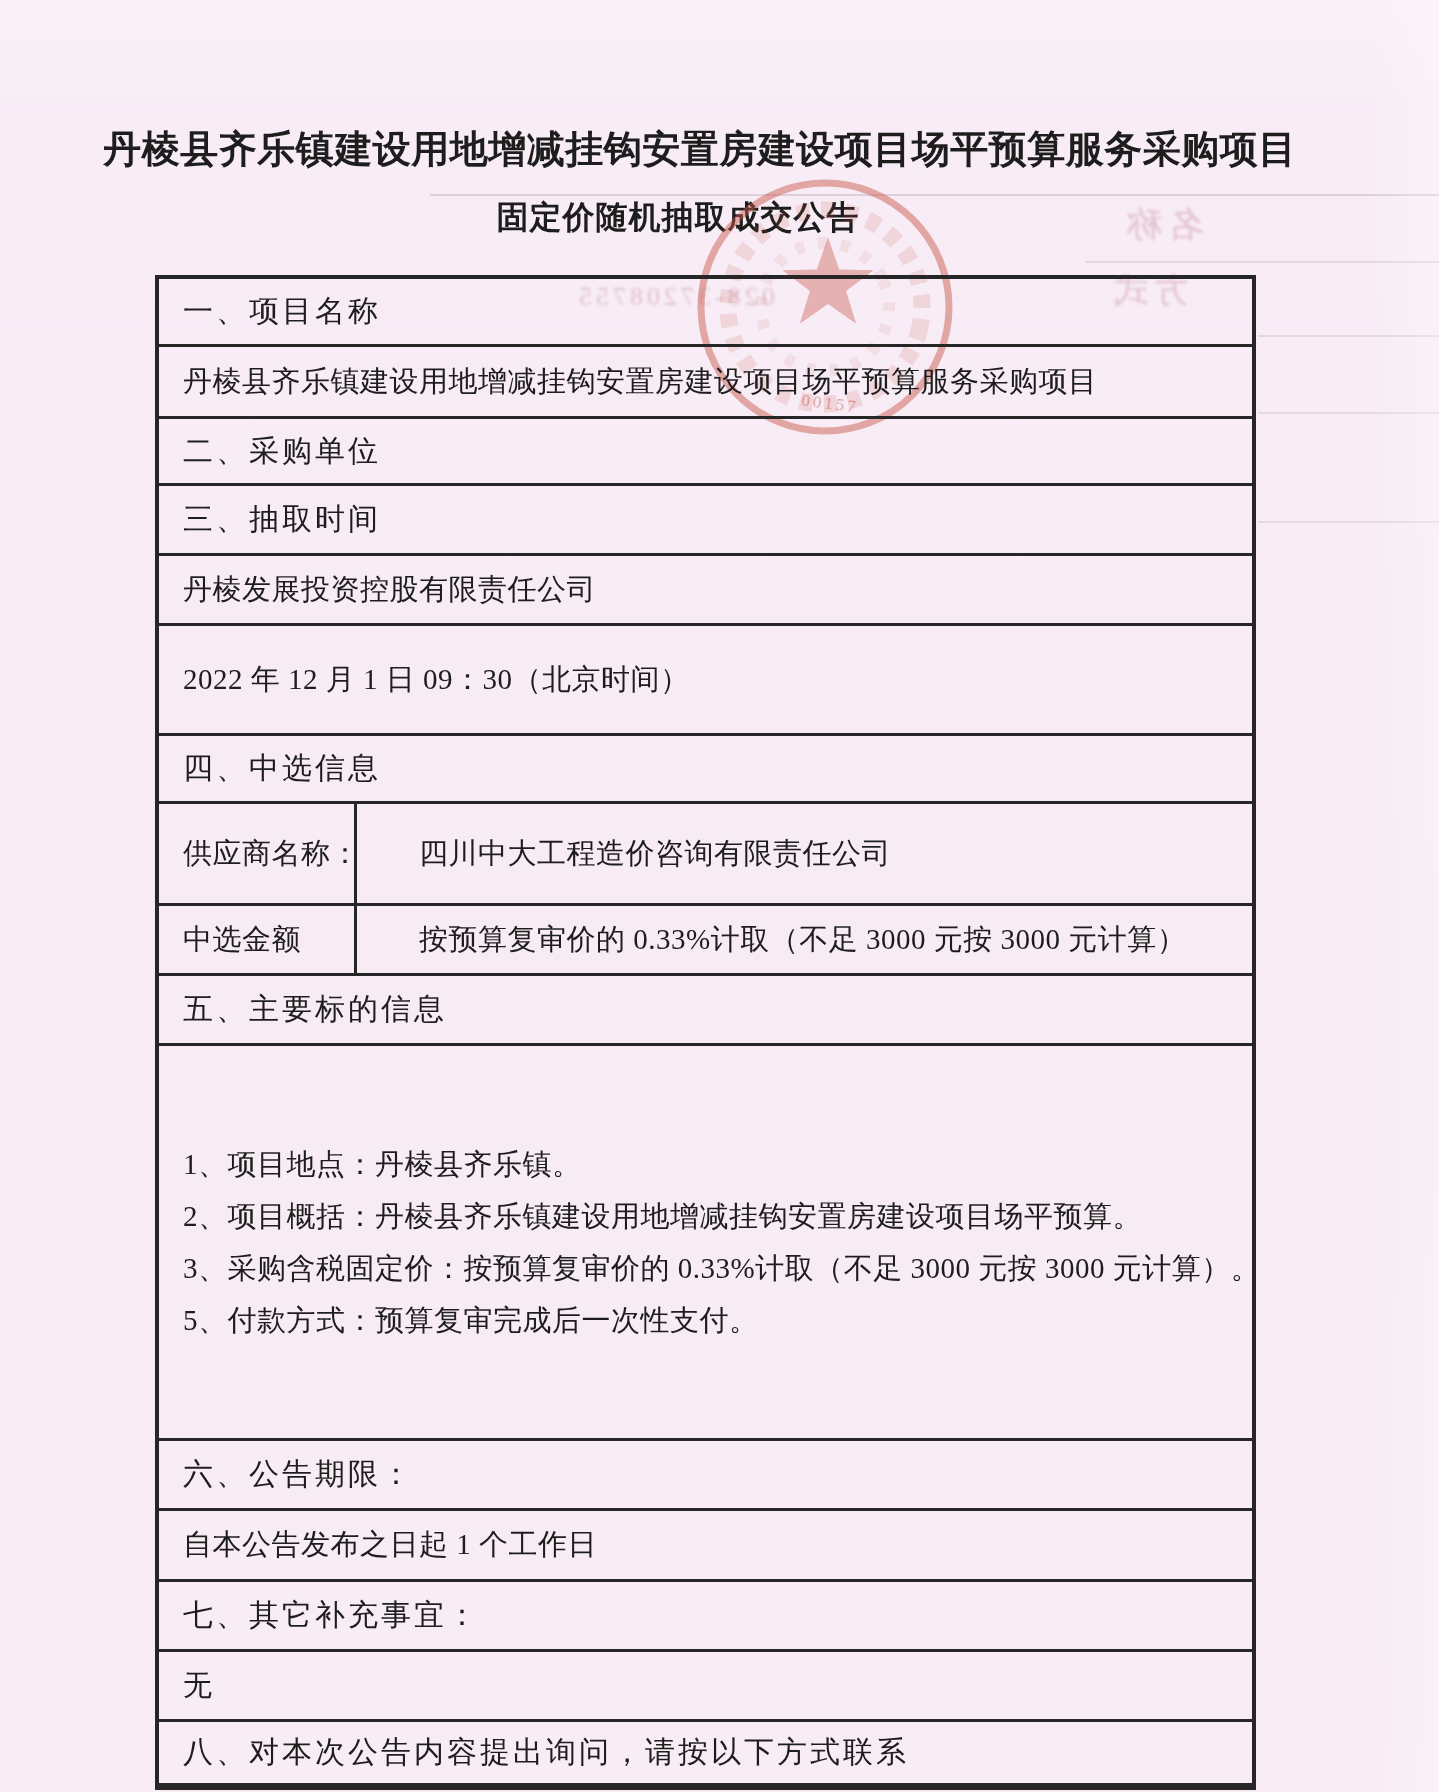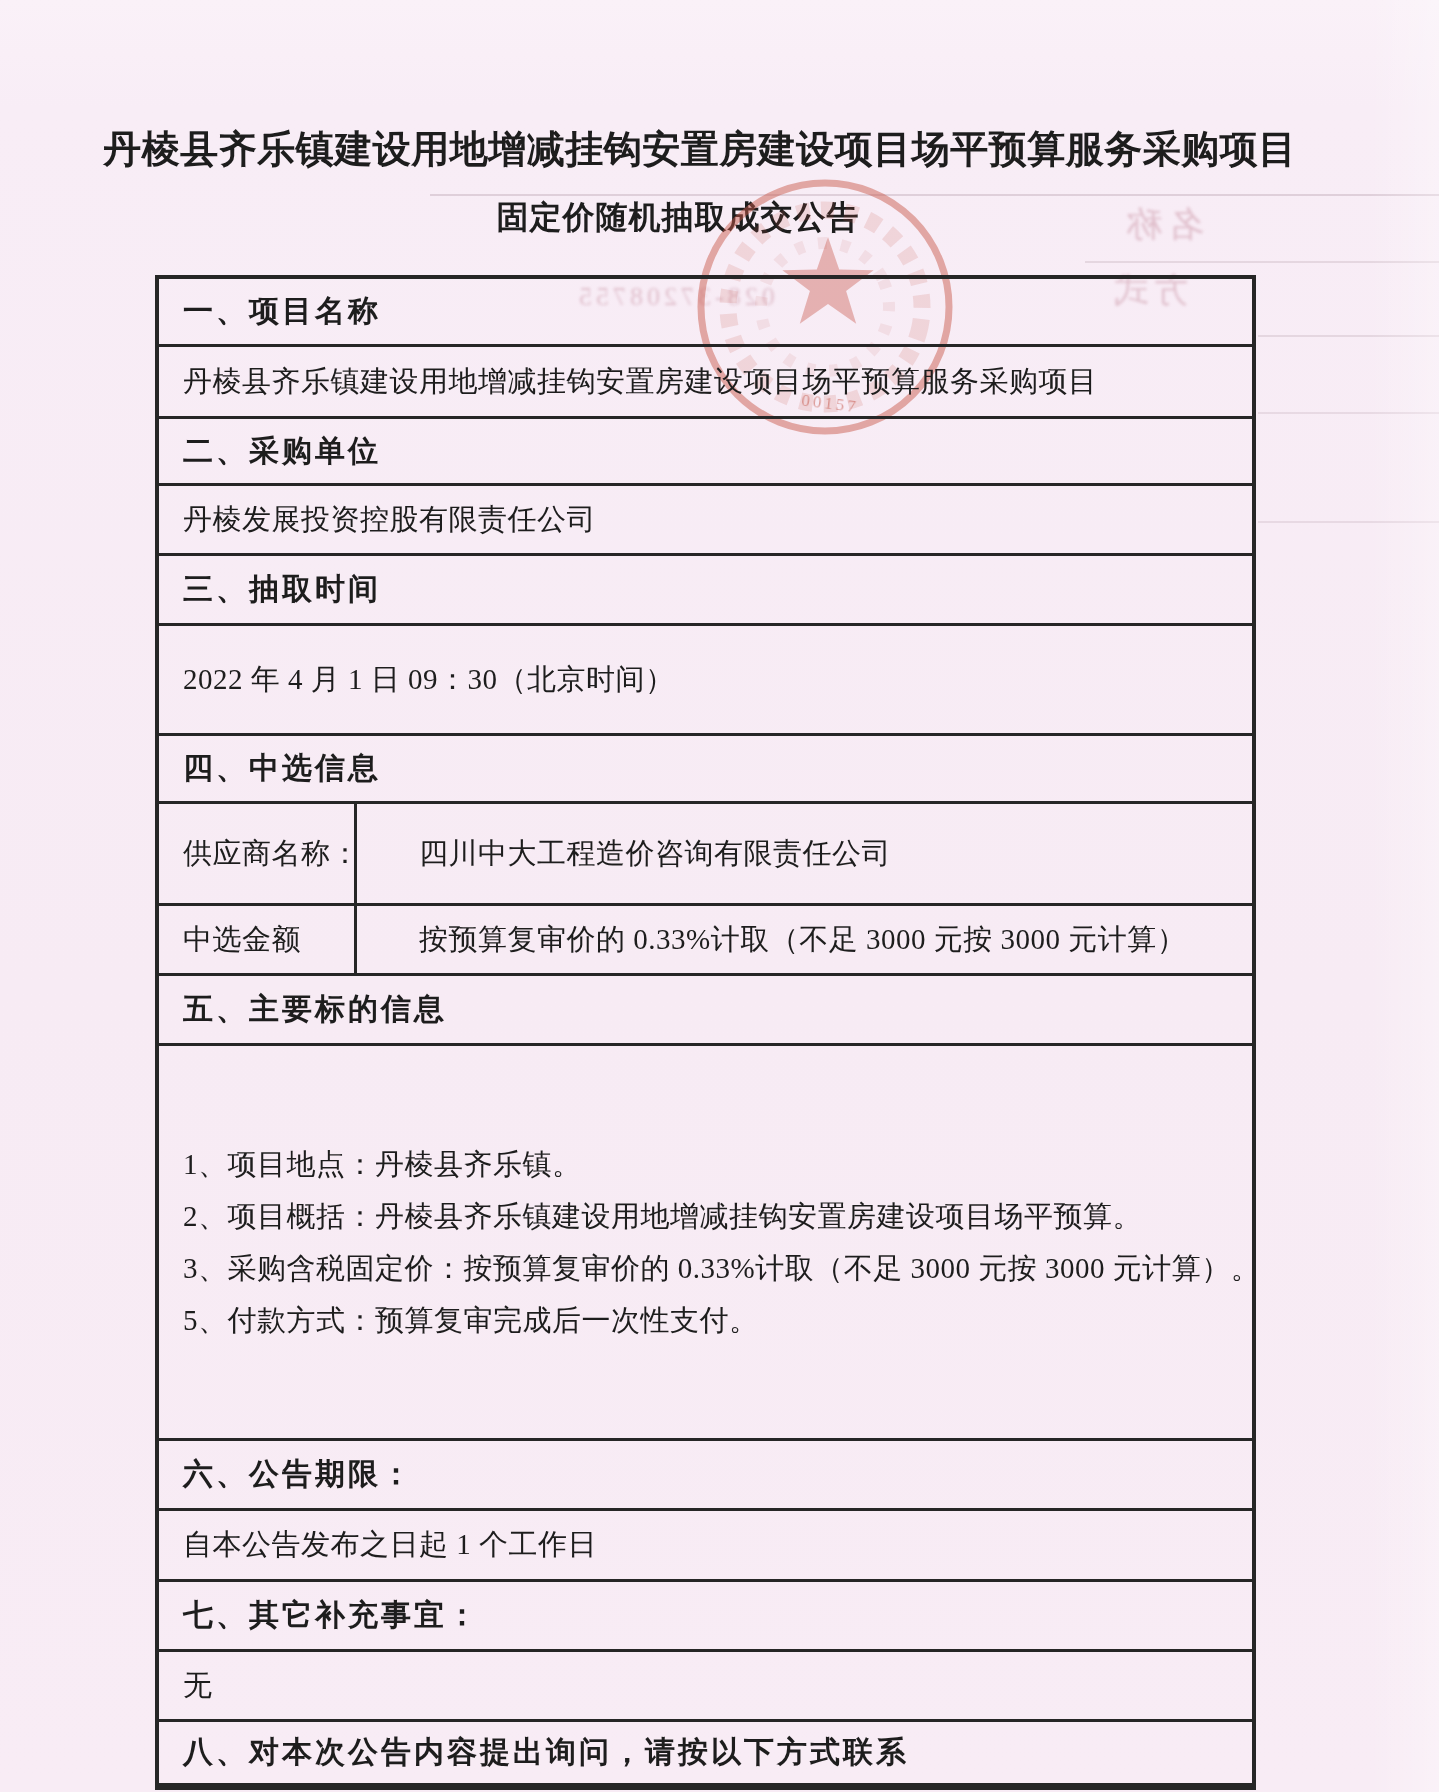--- a/index.html
+++ b/index.html
@@ -19,21 +19,21 @@
     font-size:38px;font-weight:bold;letter-spacing:0.5px;white-space:nowrap;}
   .title2{position:absolute;top:196px;left:8px;width:1340px;text-align:center;
     font-size:32px;font-weight:bold;letter-spacing:1px;white-space:nowrap;}
   
   .doc-table{position:absolute;left:155px;top:275px;width:1101px;
     border:4px solid #262626;box-sizing:border-box;}
   .trow{position:relative;display:flex;align-items:center;box-sizing:border-box;
     border-bottom:3px solid #262626;padding:0 24px;font-size:29px;
     letter-spacing:0.5px;white-space:nowrap;overflow:hidden;}
   .trow:last-child{border-bottom:3px solid #262626;}
-  .sec-head{font-weight:bold;font-size:30px;letter-spacing:3px;}
+  .sec-head{font-weight:normal;font-size:30px;letter-spacing:3px;}
   .split{padding:0;gap:38px;}
   .split .lab{width:198px;flex:0 0 198px;height:100%;display:flex;align-items:center;
     padding:0 10px 0 24px;box-sizing:border-box;border-right:3px solid #262626;}
   .split .val{flex:1;display:flex;align-items:center;padding:0 10px 0 24px;box-sizing:border-box;}
   .items-block{display:flex;flex-direction:column;justify-content:center;
     align-items:flex-start;line-height:52px;}
   .h68{height:68px;}.h72{height:72px;}.h67{height:67px;}.h70{height:70px;}
   .h110{height:110px;}.h102{height:102px;}.h395{height:395px;}.h71{height:71px;}.h64{height:64px;}
   
   .stamp{position:absolute;left:660px;top:145px;width:340px;height:330px;
@@ -87,28 +87,28 @@
       <span class="sec-head">一、项目名称</span>
     </div>
     <div class="trow h72">
       <span>丹棱县齐乐镇建设用地增减挂钩安置房建设项目场平预算服务采购项目</span>
     </div>
 
     <div class="trow h67">
       <span class="sec-head">二、采购单位</span>
     </div>
     <div class="trow h70">
-      <span>丹棱发展投资控股有限责任公司</span>
+      <span class="sec-head">三、抽取时间</span>
     </div>
 
     <div class="trow h70">
-      <span class="sec-head">三、抽取时间</span>
+      <span>丹棱发展投资控股有限责任公司</span>
     </div>
     <div class="trow h110">
-      <span>2022 年 4 月 1 日 09：30（北京时间）</span>
+      <span>2022 年 12 月 1 日 09：30（北京时间）</span>
     </div>
 
     <div class="trow h68">
       <span class="sec-head">四、中选信息</span>
     </div>
     <div class="trow h102 split">
       <div class="lab">供应商名称：</div>
       <div class="val">四川中大工程造价咨询有限责任公司</div>
     </div>
     <div class="trow h70 split">

